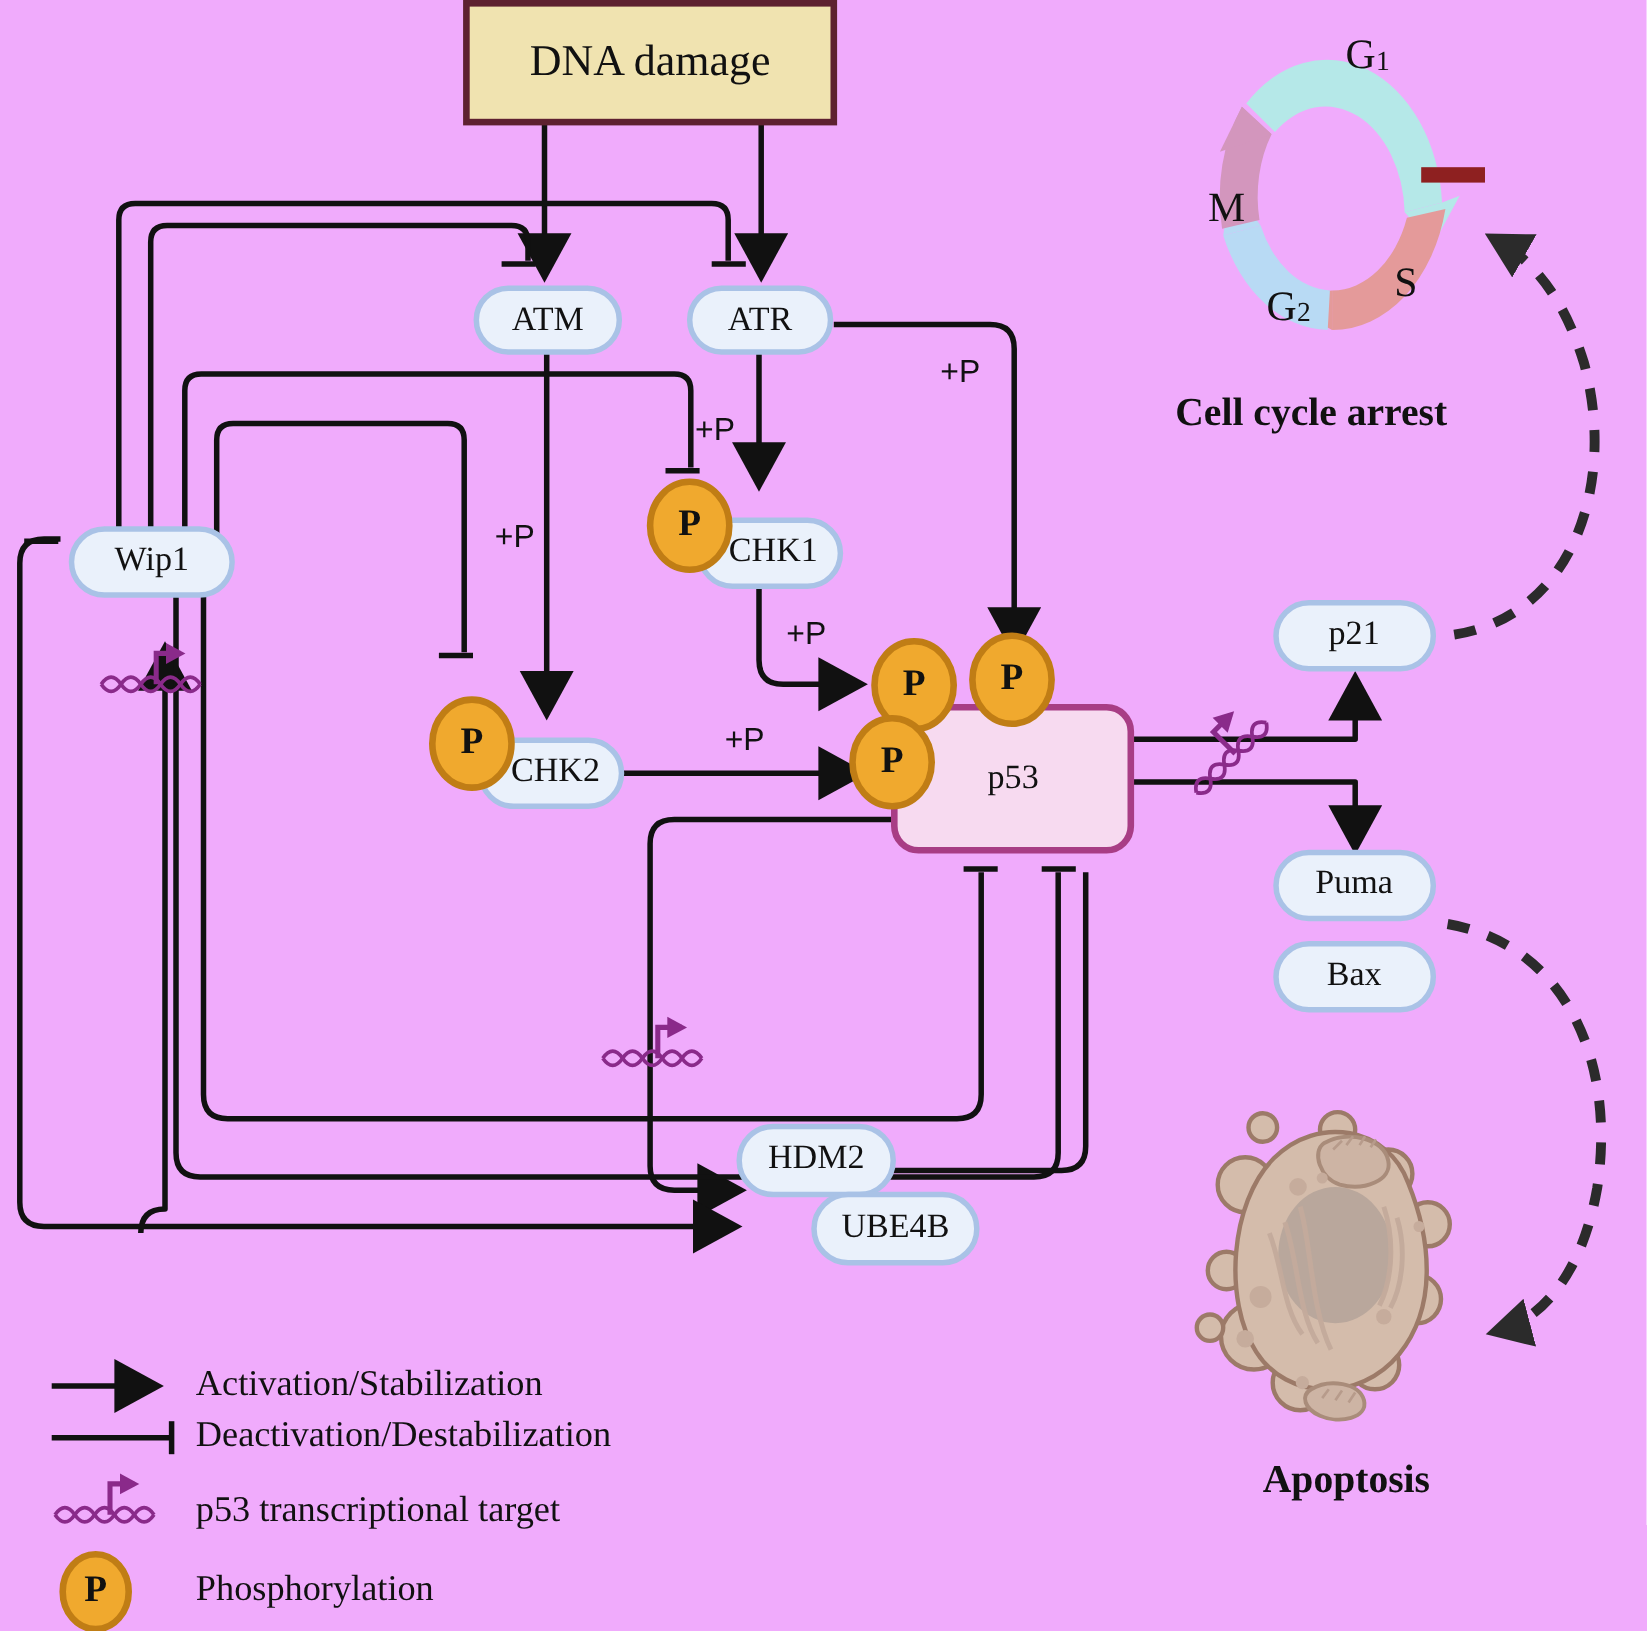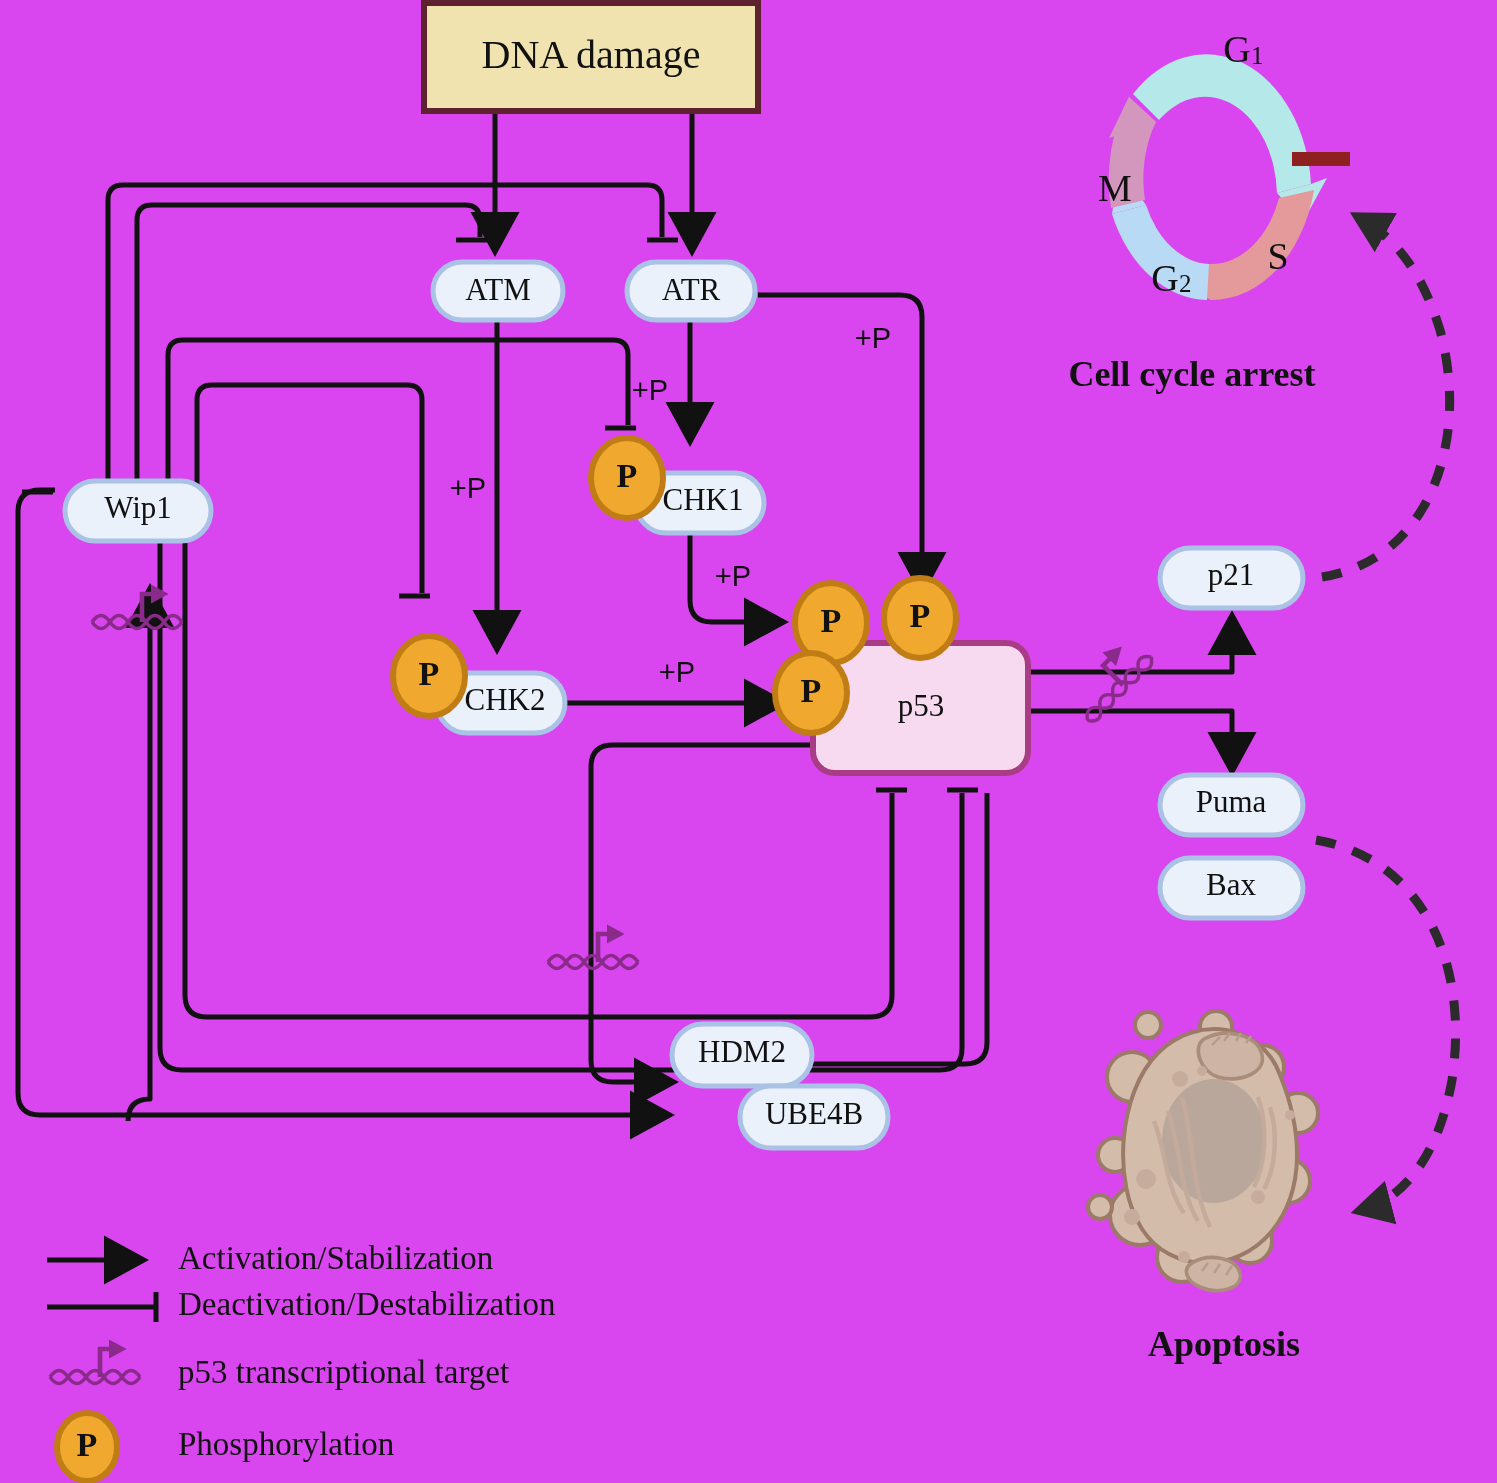--- a/index.html
+++ b/index.html
@@ -1,17 +1,17 @@
 <!DOCTYPE html>
 <html><head>
 <meta charset="utf-8">
 <style>
   html,body{margin:0;padding:0;background:#ffffff;}
   body{width:1497px;height:1483px;font-family:"Liberation Serif",serif;}
-  #stage{position:relative;width:1497px;height:1483px;overflow:hidden;background:#d946ef;}
+  #stage{position:relative;width:1497px;height:1483px;overflow:hidden;background:#f0abfc;}
   svg#diagram{position:absolute;left:0;top:0;width:1497px;height:1483px;}
   .nodetext{font-family:"Liberation Serif",serif;font-size:31px;fill:#111;text-anchor:middle;dominant-baseline:middle;}
   .plabel{font-family:"Liberation Serif",serif;font-size:34px;font-weight:bold;fill:#111;text-anchor:middle;dominant-baseline:middle;}
   .pluslabel{font-family:"Liberation Sans",sans-serif;font-size:29px;fill:#111;text-anchor:middle;dominant-baseline:middle;}
   .cyclelabel{font-family:"Liberation Serif",serif;font-size:38px;fill:#111;text-anchor:middle;dominant-baseline:middle;}
   .cyclesub{font-family:"Liberation Serif",serif;font-size:25px;fill:#111;}
   .outcomelabel{font-family:"Liberation Serif",serif;font-size:36px;font-weight:bold;fill:#111;text-anchor:middle;dominant-baseline:middle;}
   .legendtext{font-family:"Liberation Serif",serif;font-size:33px;fill:#111;dominant-baseline:middle;}
   .damagetext{font-family:"Liberation Serif",serif;font-size:40px;fill:#111;text-anchor:middle;dominant-baseline:middle;}
   .ln{stroke:#111;stroke-width:5;fill:none;stroke-linecap:butt;stroke-linejoin:round;}

